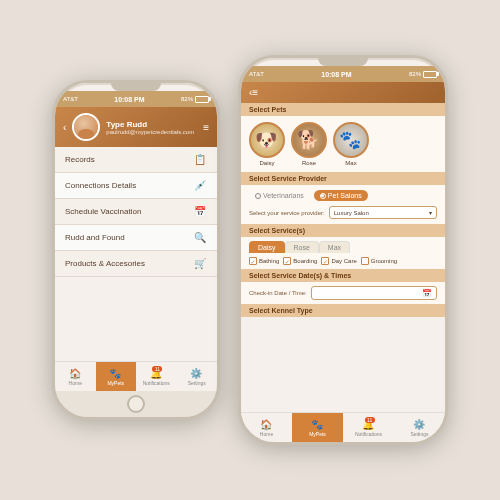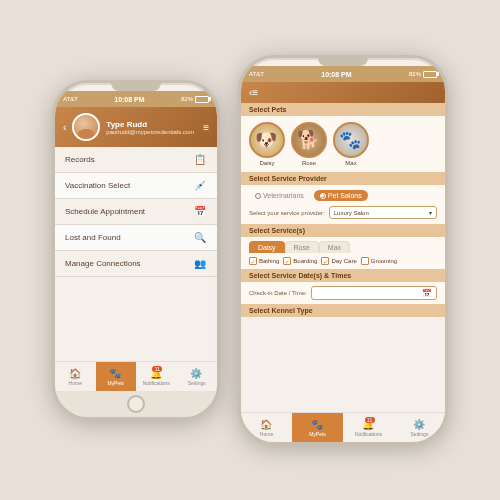--- a/index.html
+++ b/index.html
@@ -378,34 +378,34 @@
       </div>
       <span class="hamburger-btn">≡</span>
     </div>
 
     <div class="menu-list" id="menu-list-left">
         <div class="menu-item">
           <span class="menu-item-label">Records</span>
           <span class="menu-item-icon">📋</span>
         </div>
         <div class="menu-item">
-          <span class="menu-item-label">Vaccination Select</span>
+          <span class="menu-item-label">Connections Details</span>
           <span class="menu-item-icon">💉</span>
         </div>
         <div class="menu-item">
-          <span class="menu-item-label">Schedule Appointment</span>
+          <span class="menu-item-label">Schedule Vaccination</span>
           <span class="menu-item-icon">📅</span>
         </div>
         <div class="menu-item">
-          <span class="menu-item-label">Lost and Found</span>
+          <span class="menu-item-label">Rudd and Found</span>
           <span class="menu-item-icon">🔍</span>
         </div>
         <div class="menu-item">
-          <span class="menu-item-label">Manage Connections</span>
-          <span class="menu-item-icon">👥</span>
+          <span class="menu-item-label">Products &amp; Accesories</span>
+          <span class="menu-item-icon">🛒</span>
         </div>
       </div>
 
     <div class="bottom-nav" id="left-bottom-nav">
         <div class="nav-item">
           <div class="nav-item-wrap"><span class="nav-icon">🏠</span></div>
           <span>Home</span>
         </div>
         <div class="nav-item active">
           <div class="nav-item-wrap"><span class="nav-icon">🐾</span></div>

